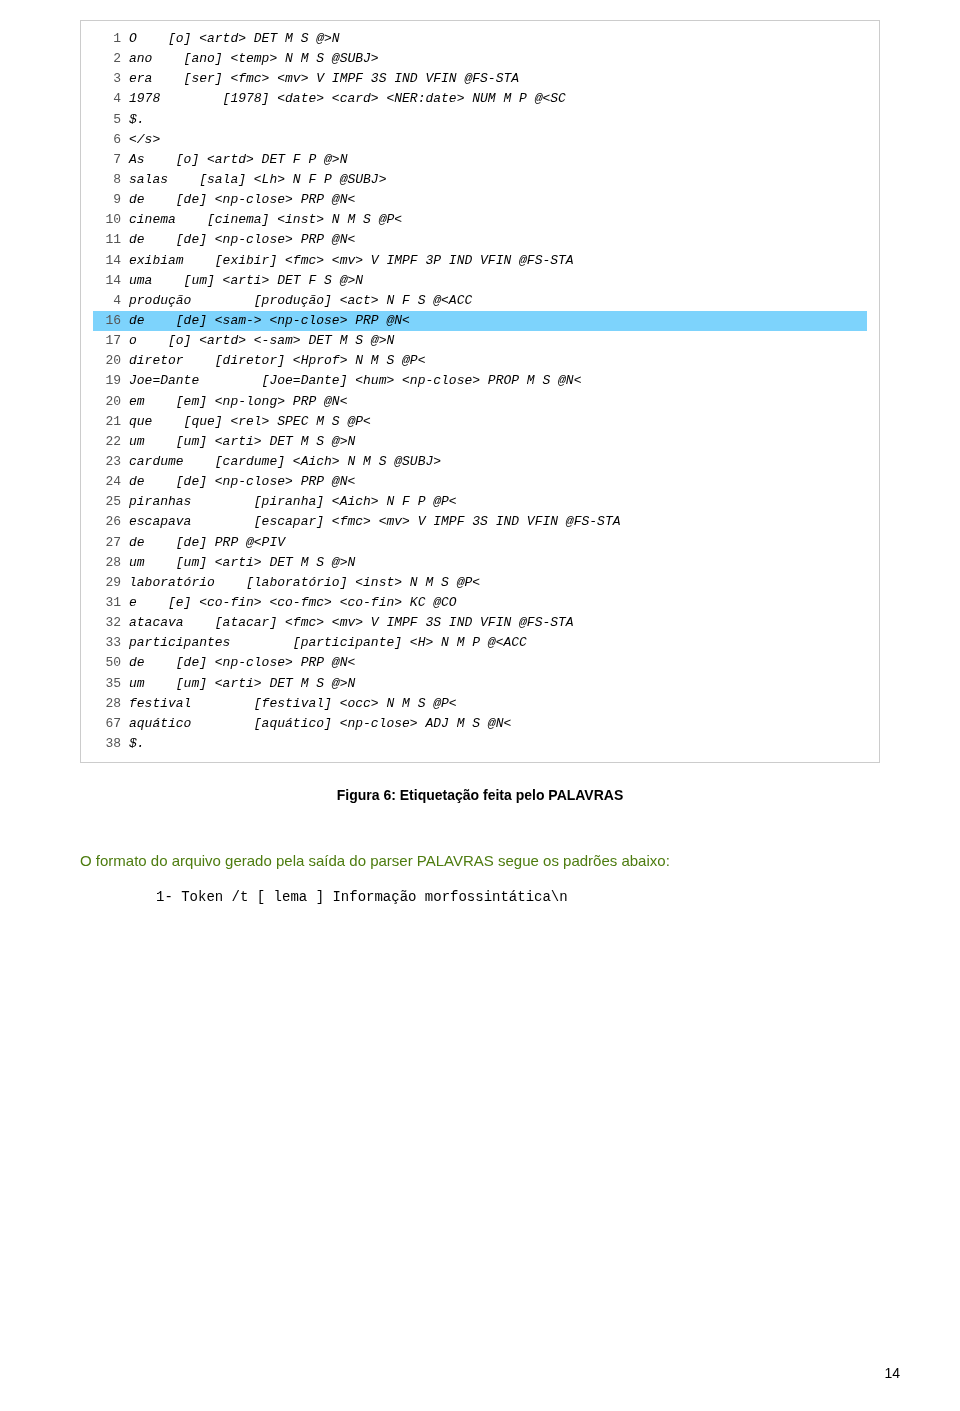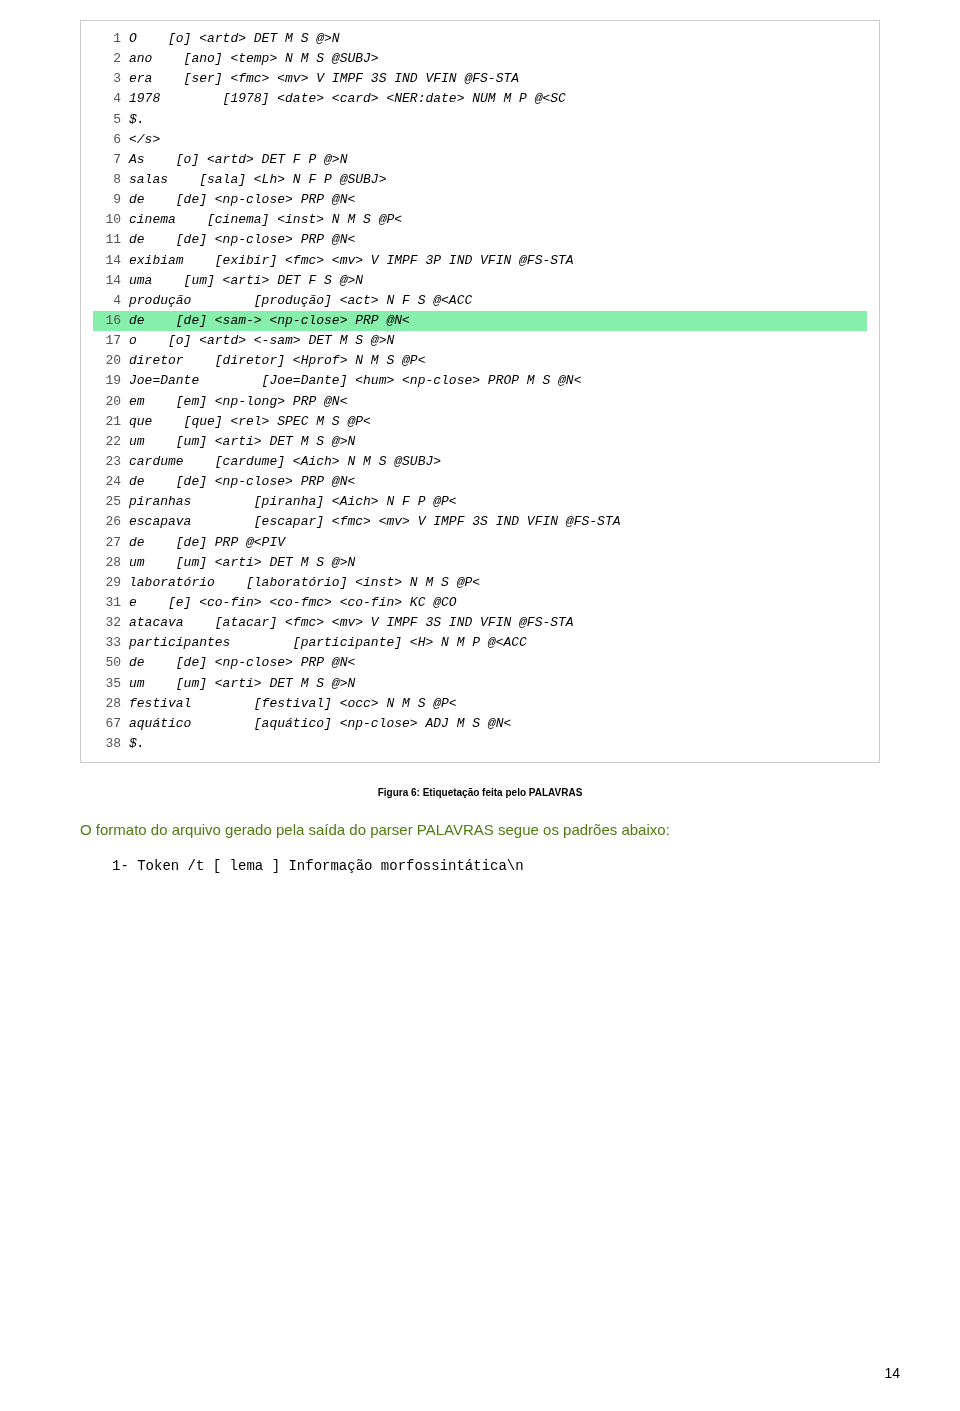--- a/index.html
+++ b/index.html
@@ -48,43 +48,43 @@
       margin-right: 8px;
       flex-shrink: 0;
     }
 
     .line-content {
       flex: 1;
       font-style: italic;
     }
 
     .highlighted {
-      background: #86efac;
+      background: #7dd3fc;
     }
 
     .figure-caption {
       text-align: center;
-      font-size: 10px;
+      font-size: 14px;
       font-weight: bold;
-      margin-bottom: 20px;
+      margin-bottom: 46px;
       font-family: Arial, sans-serif;
     }
 
     .body-text {
       font-family: Arial, sans-serif;
       font-size: 15px;
       line-height: 1.6;
       color: #4d7c0f;
       margin-bottom: 16px;
     }
 
     .format-item {
       font-family: 'Courier New', Courier, monospace;
       font-size: 14px;
-      margin-left: 32px;
+      margin-left: 76px;
       margin-top: 8px;
       color: #000000;
     }
 
     .page-number {
       position: absolute;
       bottom: 30px;
       right: 60px;
       font-family: Arial, sans-serif;
       font-size: 14px;

